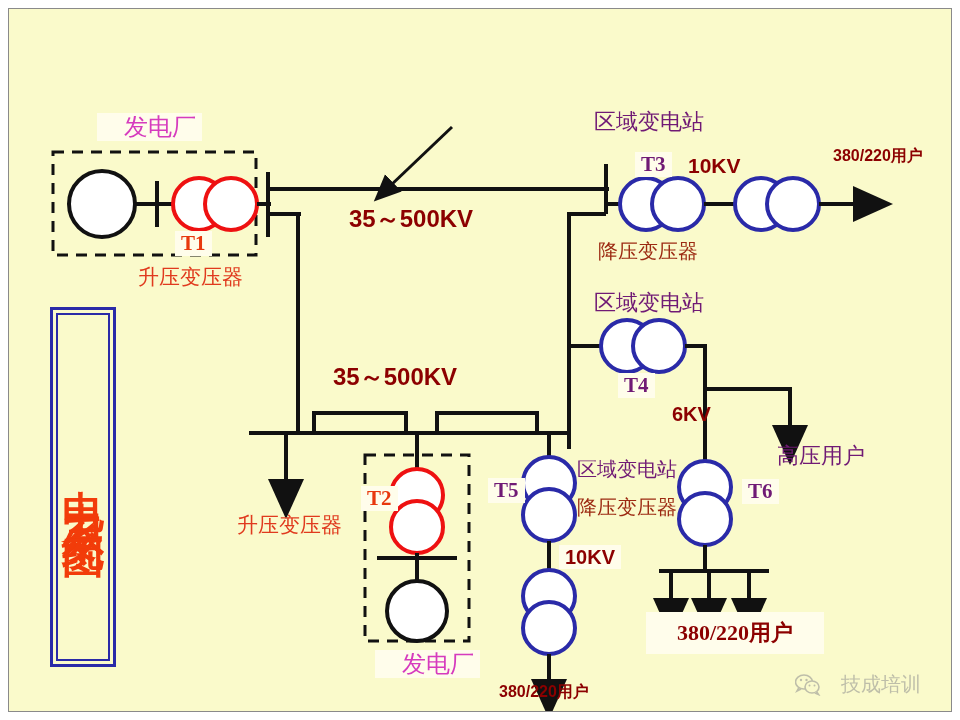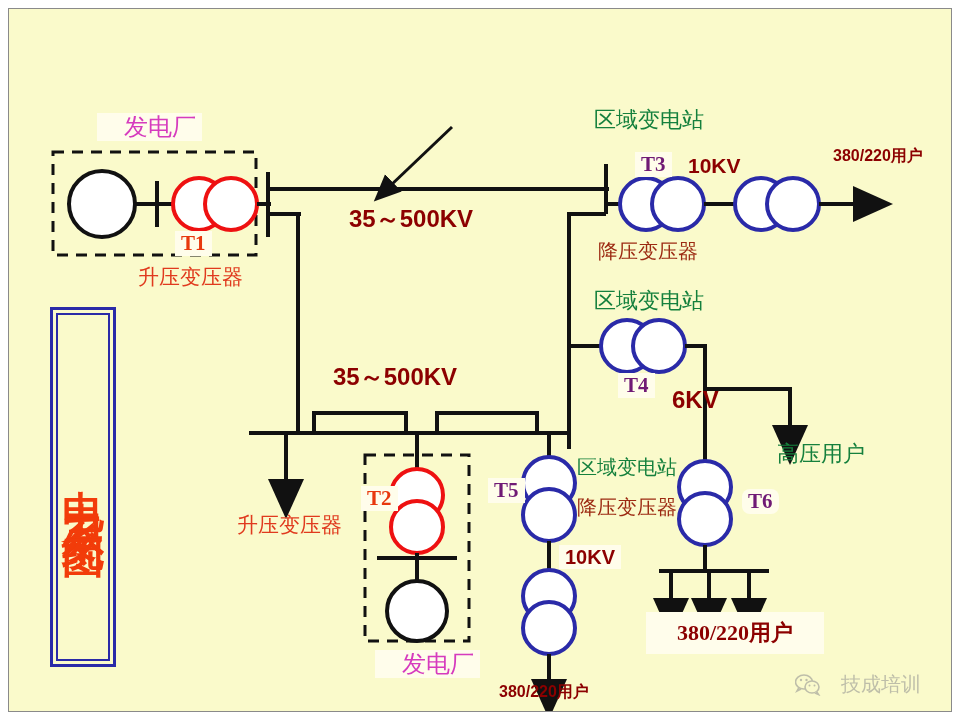--- a/index.html
+++ b/index.html
@@ -61,22 +61,22 @@
   }
   .cn-red {
     font-family: "Liberation Serif", "DejaVu Serif", serif;
     color: #E03A1E;
   }
   .cn-darkred {
     font-family: "Liberation Serif", "DejaVu Serif", serif;
     color: #9C2A12;
   }
   .cn-blue {
-    font-family: Liberation Mono, monospace;
-    color: #15803d;
+    font-family: Liberation Serif, serif;
+    color: #701a75;
   }
   .cn-magenta {
     font-family: "Liberation Serif", "DejaVu Serif", serif;
     color: #D63BBE;
     padding-left: 27px;
   }
   .users {
     font-family: "Liberation Sans", "DejaVu Sans", sans-serif;
     font-weight: bold;
     color: #8C0000;
@@ -304,21 +304,21 @@
 
     <div class="lbl users" style="left:824px; top:139px; font-size:16px;">380/220用户</div>
 
     <div class="lbl kv" style="left:340px; top:198px; font-size:24px;">35～500KV</div>
 
 
     <div class="lbl cn-blue" style="left:585px; top:283px; font-size:22px;">区域变电站</div>
 
     <div class="lbl plate t-tag t-blue" style="left:609px; top:364px;">T4</div>
 
-    <div class="lbl kv" style="left:663px; top:379px; font-size:24px;">6KV</div>
+    <div class="lbl kv" style="left:663px; top:395px; font-size:20px;">6KV</div>
 
     <div class="lbl cn-blue" style="left:740px; top:436px; font-size:22px;margin-left:28px;">高压用户</div>
 
     <div class="lbl kv" style="left:324px; top:356px; font-size:24px;">35～500KV</div>
 
     <div class="lbl cn-red" style="left:228px; top:506px; font-size:21px;">升压变压器</div>
 
     <div class="lbl plate t-tag t-red" style="left:352px; top:477px;">T2</div>
 
     <div class="lbl plate cn-magenta" style="left:366px; top:641px; font-size:24px;">发电厂</div>
@@ -326,21 +326,21 @@
     <div class="lbl plate t-tag t-blue" style="left:479px; top:469px;">T5</div>
 
     <div class="lbl cn-blue" style="left:568px; top:450px; font-size:20px;">区域变电站</div>
 
     <div class="lbl cn-darkred" style="left:568px; top:488px; font-size:20px;">降压变压器</div>
 
     <div class="lbl plate kv" style="left:550px; top:536px; font-size:20px;">10KV</div>
 
     <div class="lbl users" style="left:490px; top:675px; font-size:16px;">380/220用户</div>
 
-    <div class="lbl plate t-tag t-blue" style="left:733px; top:480px;border-radius:8px;">T6</div>
+    <div class="lbl plate t-tag t-blue" style="left:733px; top:470px;">T6</div>
 
     <div id="user-box-bottom">
       <span class="users-cn">380/220用户</span>
     </div>
 
     <div id="watermark">
       <svg width="26" height="22" viewBox="0 0 26 22">
         <ellipse cx="9" cy="8" rx="8.5" ry="7" fill="none" stroke="#8e8e8e" stroke-width="1.6"></ellipse>
         <path d="M4,13.5 L2,17 L6,15" fill="none" stroke="#8e8e8e" stroke-width="1.6"></path>
         <circle cx="6" cy="6" r="1.2" fill="#8e8e8e"></circle>

